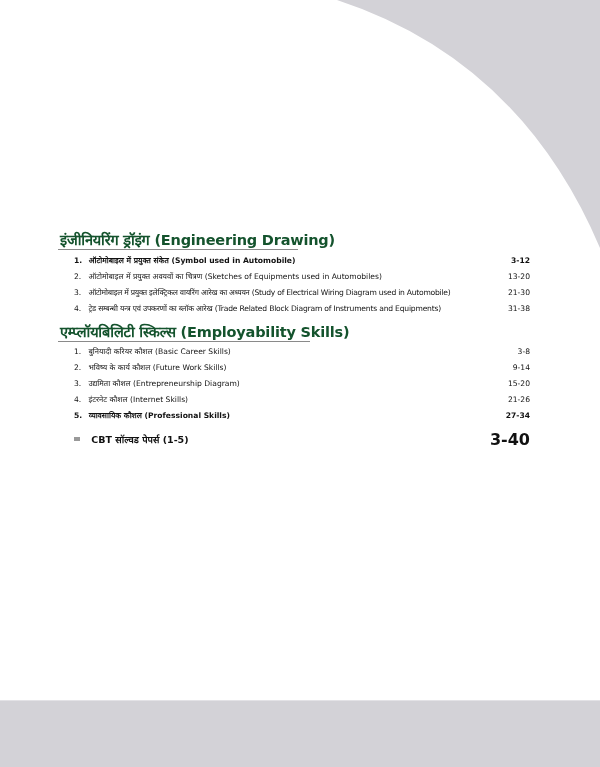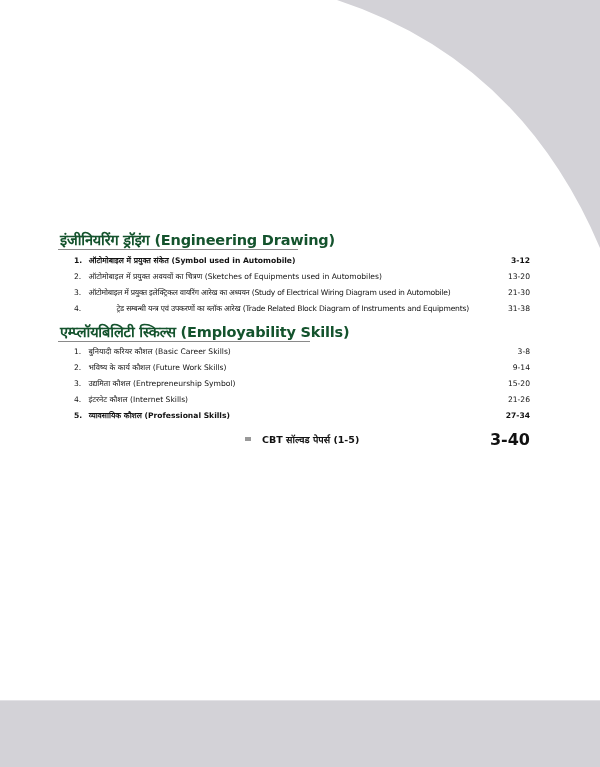--- a/index.html
+++ b/index.html
@@ -56,52 +56,52 @@
     <span class="title">ऑटोमोबाइल में प्रयुक्त अवयवों का चित्रण (Sketches of Equipments used in Automobiles)</span>
     <span class="pages">13-20</span>
   </div>
   <div class="toc-row" style="top:286px;">
     <span class="num">3.</span>
     <span class="title" style="letter-spacing:-0.25px;">ऑटोमोबाइल में प्रयुक्त इलेक्ट्रिकल वायरिंग आरेख का अध्ययन (Study of Electrical Wiring Diagram used in Automobile)</span>
     <span class="pages">21-30</span>
   </div>
   <div class="toc-row" style="top:302px;">
     <span class="num">4.</span>
-    <span class="title" style="letter-spacing:-0.2px;margin-left:28px;">ट्रेड सम्बन्धी यन्त्र एवं उपकरणों का ब्लॉक आरेख (Trade Related Block Diagram of Instruments and Equipments)</span>
+    <span class="title" style="letter-spacing:-0.2px;">ट्रेड सम्बन्धी यन्त्र एवं उपकरणों का ब्लॉक आरेख (Trade Related Block Diagram of Instruments and Equipments)</span>
     <span class="pages">31-38</span>
   </div>
 
   <div class="section-heading" style="top:321px;">एम्प्लॉयबिलिटी स्किल्स (Employability Skills)</div>
   <div class="heading-rule" style="top:341px; width:252px;"></div>
 
   <div class="toc-row" style="top:345px;">
     <span class="num">1.</span>
     <span class="title">बुनियादी करियर कौशल (Basic Career Skills)</span>
     <span class="pages">3-8</span>
   </div>
   <div class="toc-row" style="top:361px;">
     <span class="num">2.</span>
     <span class="title">भविष्य के कार्य कौशल (Future Work Skills)</span>
     <span class="pages">9-14</span>
   </div>
   <div class="toc-row" style="top:377px;">
     <span class="num">3.</span>
-    <span class="title">उद्यमिता कौशल (Entrepreneurship Symbol)</span>
+    <span class="title">उद्यमिता कौशल (Entrepreneurship Diagram)</span>
     <span class="pages">15-20</span>
   </div>
   <div class="toc-row" style="top:393px;">
     <span class="num">4.</span>
     <span class="title">इंटरनेट कौशल (Internet Skills)</span>
     <span class="pages">21-26</span>
   </div>
   <div class="toc-row" style="top:409px;font-weight:bold;">
     <span class="num">5.</span>
     <span class="title">व्यावसायिक कौशल (Professional Skills)</span>
     <span class="pages">27-34</span>
   </div>
 
-  <div class="cbt-row" style="top:432px;text-align:center;">
+  <div class="cbt-row" style="top:432px;">
     <span class="bullet"></span>
     <span class="title">CBT सॉल्वड पेपर्स (1-5)</span>
     <span class="pages">3-40</span>
   </div>
 
 </div>
 
 </body></html>

